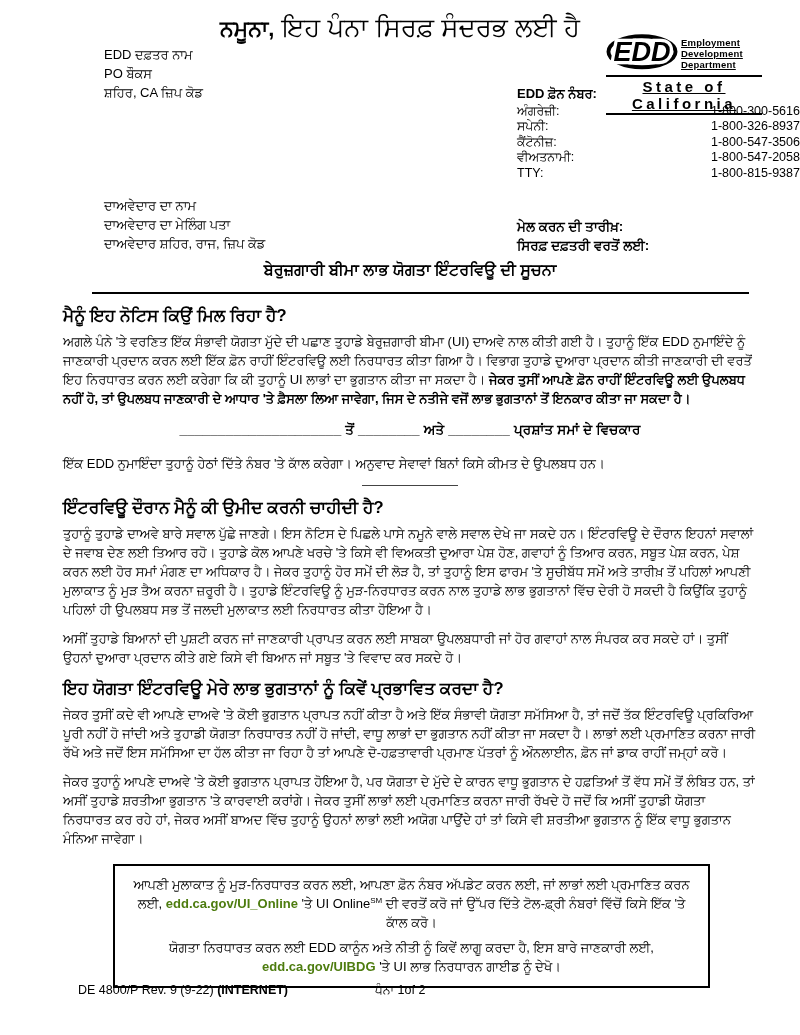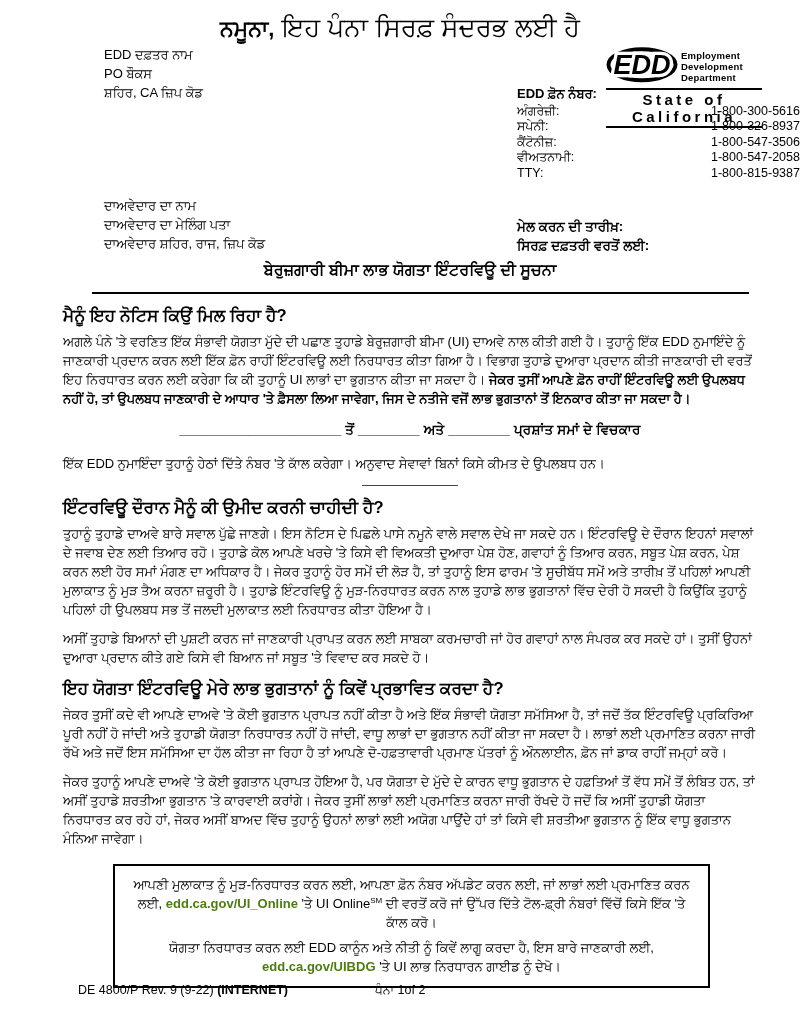--- a/index.html
+++ b/index.html
@@ -19,21 +19,21 @@
   
   .hdr { position:absolute; font-size:13px; line-height:19px; }
   .sender { left:104px; top:45px; }
   .claimant { left:104px; top:196px; }
   .phone-block { left:517px; top:86px; font-size:12.5px; line-height:15.5px; }
   .phone-heading { font-weight:bold; font-size:13px; margin-bottom:2px; }
   .phone-row { display:grid; grid-template-columns:146px auto;gap:48px; }
   .mail-block { left:517px; top:217px; font-weight:bold; font-size:13.5px; line-height:19px; }
 
   
-  .edd-logo { position:absolute; left:606px; top:46px; width:156px; }
+  .edd-logo { position:absolute; left:606px; top:33px; width:156px;text-decoration:underline; }
   .edd-top { display:flex; align-items:center; }
   .edd-mark { width:72px; height:40px; flex:0 0 auto; }
   .edd-dept { font-size:9.5px; font-weight:bold; line-height:11px; padding-left:3px; letter-spacing:0.2px; }
   .edd-state { border-top:2px solid #000; border-bottom:2px solid #000; margin-top:2px;
                font-size:15px; font-weight:bold; letter-spacing:3.5px; text-align:center; padding:1px 0; }
 
   
   .content { position:absolute; top:255px; left:0; width:800px; padding:0 43px 0 63px; }
   .doc-title { text-align:center; font-weight:bold; font-size:16px; margin:6px 0 0 0; }
   .title-rule { border:none; border-top:2px solid #000; margin:13px 8px 0 29px; }
@@ -132,21 +132,21 @@
     <p class="body"><span>ਅਗਲੇ ਪੰਨੇ 'ਤੇ ਵਰਣਿਤ ਇੱਕ ਸੰਭਾਵੀ ਯੋਗਤਾ ਮੁੱਦੇ ਦੀ ਪਛਾਣ ਤੁਹਾਡੇ ਬੇਰੁਜ਼ਗਾਰੀ ਬੀਮਾ (UI) ਦਾਅਵੇ ਨਾਲ ਕੀਤੀ ਗਈ ਹੈ। ਤੁਹਾਨੂੰ ਇੱਕ EDD ਨੁਮਾਇੰਦੇ ਨੂੰ ਜਾਣਕਾਰੀ ਪ੍ਰਦਾਨ ਕਰਨ ਲਈ ਇੱਕ ਫ਼ੋਨ ਰਾਹੀਂ ਇੰਟਰਵਿਊ ਲਈ ਨਿਰਧਾਰਤ ਕੀਤਾ ਗਿਆ ਹੈ। ਵਿਭਾਗ ਤੁਹਾਡੇ ਦੁਆਰਾ ਪ੍ਰਦਾਨ ਕੀਤੀ ਜਾਣਕਾਰੀ ਦੀ ਵਰਤੋਂ ਇਹ ਨਿਰਧਾਰਤ ਕਰਨ ਲਈ ਕਰੇਗਾ ਕਿ ਕੀ ਤੁਹਾਨੂੰ UI ਲਾਭਾਂ ਦਾ ਭੁਗਤਾਨ ਕੀਤਾ ਜਾ ਸਕਦਾ ਹੈ। </span><span class="bold-tail">ਜੇਕਰ ਤੁਸੀਂ ਆਪਣੇ ਫ਼ੋਨ ਰਾਹੀਂ ਇੰਟਰਵਿਊ ਲਈ ਉਪਲਬਧ ਨਹੀਂ ਹੋ, ਤਾਂ ਉਪਲਬਧ ਜਾਣਕਾਰੀ ਦੇ ਆਧਾਰ 'ਤੇ ਫ਼ੈਸਲਾ ਲਿਆ ਜਾਵੇਗਾ, ਜਿਸ ਦੇ ਨਤੀਜੇ ਵਜੋਂ ਲਾਭ ਭੁਗਤਾਨਾਂ ਤੋਂ ਇਨਕਾਰ ਕੀਤਾ ਜਾ ਸਕਦਾ ਹੈ।</span></p>
 
     <div class="appt-line">_____________________ ਤੋਂ ________ ਅਤੇ ________ ਪ੍ਰਸ਼ਾਂਤ ਸਮਾਂ ਦੇ ਵਿਚਕਾਰ</div>
 
     <p class="body">ਇੱਕ EDD ਨੁਮਾਇੰਦਾ ਤੁਹਾਨੂੰ ਹੇਠਾਂ ਦਿੱਤੇ ਨੰਬਰ 'ਤੇ ਕਾੱਲ ਕਰੇਗਾ। ਅਨੁਵਾਦ ਸੇਵਾਵਾਂ ਬਿਨਾਂ ਕਿਸੇ ਕੀਮਤ ਦੇ ਉਪਲਬਧ ਹਨ।</p>
 
     <hr class="short-rule">
 
     <h2 class="sec">ਇੰਟਰਵਿਊ ਦੌਰਾਨ ਮੈਨੂੰ ਕੀ ਉਮੀਦ ਕਰਨੀ ਚਾਹੀਦੀ ਹੈ?</h2>
     <p class="body">ਤੁਹਾਨੂੰ ਤੁਹਾਡੇ ਦਾਅਵੇ ਬਾਰੇ ਸਵਾਲ ਪੁੱਛੇ ਜਾਣਗੇ। ਇਸ ਨੋਟਿਸ ਦੇ ਪਿਛਲੇ ਪਾਸੇ ਨਮੂਨੇ ਵਾਲੇ ਸਵਾਲ ਦੇਖੇ ਜਾ ਸਕਦੇ ਹਨ। ਇੰਟਰਵਿਊ ਦੇ ਦੌਰਾਨ ਇਹਨਾਂ ਸਵਾਲਾਂ ਦੇ ਜਵਾਬ ਦੇਣ ਲਈ ਤਿਆਰ ਰਹੋ। ਤੁਹਾਡੇ ਕੋਲ ਆਪਣੇ ਖਰਚੇ 'ਤੇ ਕਿਸੇ ਵੀ ਵਿਅਕਤੀ ਦੁਆਰਾ ਪੇਸ਼ ਹੋਣ, ਗਵਾਹਾਂ ਨੂੰ ਤਿਆਰ ਕਰਨ, ਸਬੂਤ ਪੇਸ਼ ਕਰਨ, ਪੇਸ਼ ਕਰਨ ਲਈ ਹੋਰ ਸਮਾਂ ਮੰਗਣ ਦਾ ਅਧਿਕਾਰ ਹੈ। ਜੇਕਰ ਤੁਹਾਨੂੰ ਹੋਰ ਸਮੇਂ ਦੀ ਲੋੜ ਹੈ, ਤਾਂ ਤੁਹਾਨੂੰ ਇਸ ਫਾਰਮ 'ਤੇ ਸੂਚੀਬੱਧ ਸਮੇਂ ਅਤੇ ਤਾਰੀਖ਼ ਤੋਂ ਪਹਿਲਾਂ ਆਪਣੀ ਮੁਲਾਕਾਤ ਨੂੰ ਮੁੜ ਤੈਅ ਕਰਨਾ ਜ਼ਰੂਰੀ ਹੈ। ਤੁਹਾਡੇ ਇੰਟਰਵਿਊ ਨੂੰ ਮੁੜ-ਨਿਰਧਾਰਤ ਕਰਨ ਨਾਲ ਤੁਹਾਡੇ ਲਾਭ ਭੁਗਤਾਨਾਂ ਵਿੱਚ ਦੇਰੀ ਹੋ ਸਕਦੀ ਹੈ ਕਿਉਂਕਿ ਤੁਹਾਨੂੰ ਪਹਿਲਾਂ ਹੀ ਉਪਲਬਧ ਸਭ ਤੋਂ ਜਲਦੀ ਮੁਲਾਕਾਤ ਲਈ ਨਿਰਧਾਰਤ ਕੀਤਾ ਹੋਇਆ ਹੈ।</p>
-    <p class="body">ਅਸੀਂ ਤੁਹਾਡੇ ਬਿਆਨਾਂ ਦੀ ਪੁਸ਼ਟੀ ਕਰਨ ਜਾਂ ਜਾਣਕਾਰੀ ਪ੍ਰਾਪਤ ਕਰਨ ਲਈ ਸਾਬਕਾ ਕਰਮਚਾਰੀ ਜਾਂ ਹੋਰ ਗਵਾਹਾਂ ਨਾਲ ਸੰਪਰਕ ਕਰ ਸਕਦੇ ਹਾਂ। ਤੁਸੀਂ ਉਹਨਾਂ ਦੁਆਰਾ ਪ੍ਰਦਾਨ ਕੀਤੇ ਗਏ ਕਿਸੇ ਵੀ ਬਿਆਨ ਜਾਂ ਸਬੂਤ 'ਤੇ ਵਿਵਾਦ ਕਰ ਸਕਦੇ ਹੋ।</p>
+    <p class="body">ਅਸੀਂ ਤੁਹਾਡੇ ਬਿਆਨਾਂ ਦੀ ਪੁਸ਼ਟੀ ਕਰਨ ਜਾਂ ਜਾਣਕਾਰੀ ਪ੍ਰਾਪਤ ਕਰਨ ਲਈ ਸਾਬਕਾ ਉਪਲਬਧਾਰੀ ਜਾਂ ਹੋਰ ਗਵਾਹਾਂ ਨਾਲ ਸੰਪਰਕ ਕਰ ਸਕਦੇ ਹਾਂ। ਤੁਸੀਂ ਉਹਨਾਂ ਦੁਆਰਾ ਪ੍ਰਦਾਨ ਕੀਤੇ ਗਏ ਕਿਸੇ ਵੀ ਬਿਆਨ ਜਾਂ ਸਬੂਤ 'ਤੇ ਵਿਵਾਦ ਕਰ ਸਕਦੇ ਹੋ।</p>
 
     <h2 class="sec">ਇਹ ਯੋਗਤਾ ਇੰਟਰਵਿਊ ਮੇਰੇ ਲਾਭ ਭੁਗਤਾਨਾਂ ਨੂੰ ਕਿਵੇਂ ਪ੍ਰਭਾਵਿਤ ਕਰਦਾ ਹੈ?</h2>
     <p class="body">ਜੇਕਰ ਤੁਸੀਂ ਕਦੇ ਵੀ ਆਪਣੇ ਦਾਅਵੇ 'ਤੇ ਕੋਈ ਭੁਗਤਾਨ ਪ੍ਰਾਪਤ ਨਹੀਂ ਕੀਤਾ ਹੈ ਅਤੇ ਇੱਕ ਸੰਭਾਵੀ ਯੋਗਤਾ ਸਮੱਸਿਆ ਹੈ, ਤਾਂ ਜਦੋਂ ਤੱਕ ਇੰਟਰਵਿਊ ਪ੍ਰਕਿਰਿਆ ਪੂਰੀ ਨਹੀਂ ਹੋ ਜਾਂਦੀ ਅਤੇ ਤੁਹਾਡੀ ਯੋਗਤਾ ਨਿਰਧਾਰਤ ਨਹੀਂ ਹੋ ਜਾਂਦੀ, ਵਾਧੂ ਲਾਭਾਂ ਦਾ ਭੁਗਤਾਨ ਨਹੀਂ ਕੀਤਾ ਜਾ ਸਕਦਾ ਹੈ। ਲਾਭਾਂ ਲਈ ਪ੍ਰਮਾਣਿਤ ਕਰਨਾ ਜਾਰੀ ਰੱਖੋ ਅਤੇ ਜਦੋਂ ਇਸ ਸਮੱਸਿਆ ਦਾ ਹੱਲ ਕੀਤਾ ਜਾ ਰਿਹਾ ਹੈ ਤਾਂ ਆਪਣੇ ਦੋ-ਹਫ਼ਤਾਵਾਰੀ ਪ੍ਰਮਾਣ ਪੱਤਰਾਂ ਨੂੰ ਔਨਲਾਈਨ, ਫ਼ੋਨ ਜਾਂ ਡਾਕ ਰਾਹੀਂ ਜਮ੍ਹਾਂ ਕਰੋ।</p>
     <p class="body">ਜੇਕਰ ਤੁਹਾਨੂੰ ਆਪਣੇ ਦਾਅਵੇ 'ਤੇ ਕੋਈ ਭੁਗਤਾਨ ਪ੍ਰਾਪਤ ਹੋਇਆ ਹੈ, ਪਰ ਯੋਗਤਾ ਦੇ ਮੁੱਦੇ ਦੇ ਕਾਰਨ ਵਾਧੂ ਭੁਗਤਾਨ ਦੇ ਹਫ਼ਤਿਆਂ ਤੋਂ ਵੱਧ ਸਮੇਂ ਤੋਂ ਲੰਬਿਤ ਹਨ, ਤਾਂ ਅਸੀਂ ਤੁਹਾਡੇ ਸ਼ਰਤੀਆ ਭੁਗਤਾਨ 'ਤੇ ਕਾਰਵਾਈ ਕਰਾਂਗੇ। ਜੇਕਰ ਤੁਸੀਂ ਲਾਭਾਂ ਲਈ ਪ੍ਰਮਾਣਿਤ ਕਰਨਾ ਜਾਰੀ ਰੱਖਦੇ ਹੋ ਜਦੋਂ ਕਿ ਅਸੀਂ ਤੁਹਾਡੀ ਯੋਗਤਾ ਨਿਰਧਾਰਤ ਕਰ ਰਹੇ ਹਾਂ, ਜੇਕਰ ਅਸੀਂ ਬਾਅਦ ਵਿੱਚ ਤੁਹਾਨੂੰ ਉਹਨਾਂ ਲਾਭਾਂ ਲਈ ਅਯੋਗ ਪਾਉਂਦੇ ਹਾਂ ਤਾਂ ਕਿਸੇ ਵੀ ਸ਼ਰਤੀਆ ਭੁਗਤਾਨ ਨੂੰ ਇੱਕ ਵਾਧੂ ਭੁਗਤਾਨ ਮੰਨਿਆ ਜਾਵੇਗਾ।</p>
 
     <div class="info-box">
       <div class="grp">
         <span>ਆਪਣੀ ਮੁਲਾਕਾਤ ਨੂੰ ਮੁੜ-ਨਿਰਧਾਰਤ ਕਰਨ ਲਈ, ਆਪਣਾ ਫ਼ੋਨ ਨੰਬਰ ਅੱਪਡੇਟ ਕਰਨ ਲਈ, ਜਾਂ ਲਾਭਾਂ ਲਈ ਪ੍ਰਮਾਣਿਤ ਕਰਨ ਲਈ, </span><a class="link" href="#">edd.ca.gov/UI_Online</a><span> 'ਤੇ UI Online</span><sup class="sm">SM</sup><span> ਦੀ ਵਰਤੋਂ ਕਰੋ ਜਾਂ ਉੱਪਰ ਦਿੱਤੇ ਟੋਲ-ਫ਼੍ਰੀ ਨੰਬਰਾਂ ਵਿੱਚੋਂ ਕਿਸੇ ਇੱਕ 'ਤੇ ਕਾੱਲ ਕਰੋ।</span>
       </div>
       <div class="grp">

